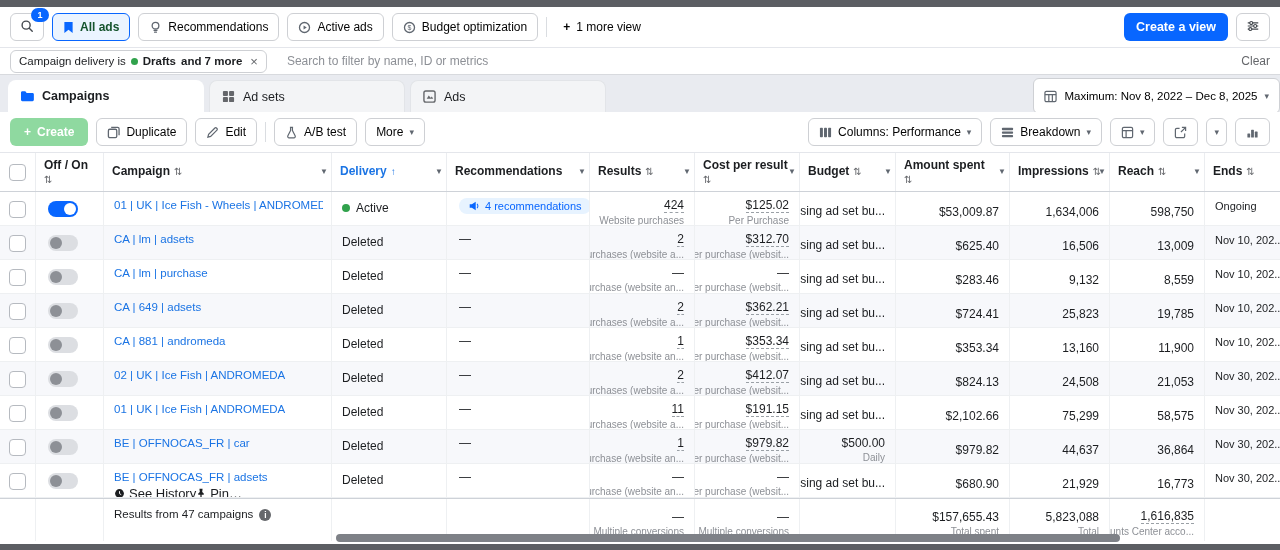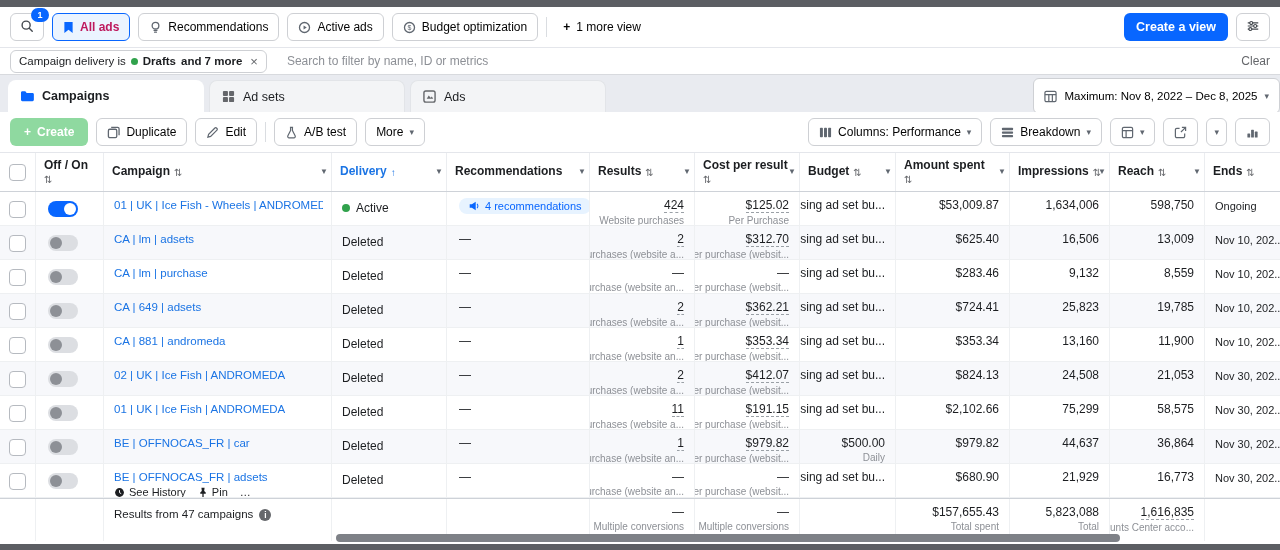--- a/index.html
+++ b/index.html
@@ -8,21 +8,21 @@
   .edge-top{position:absolute;top:0;left:0;right:0;height:7px;background:#5c5e63;}
   .edge-bottom{position:absolute;bottom:0;left:0;right:0;height:6px;background:#5c5e63;}
 
   
   .topbar{position:absolute;top:7px;left:0;right:0;height:41px;background:#fff;display:flex;
           align-items:center;gap:8px;padding:0 10px;box-sizing:border-box;border-bottom:1px solid #e4e6eb;}
   .btn{display:inline-flex;align-items:center;gap:6px;height:28px;padding:0 10px;border:1px solid #ced0d4;
        border-radius:6px;background:#fff;font-size:12px;font-weight:500;color:#050505;cursor:pointer;
        box-sizing:border-box;white-space:nowrap;}
   .btn .ic{display:inline-flex;color:#606770;}
-  .view-btn.active{border-color:#0866ff;background:#ebf4ff;color:#be185d;font-weight:700;}
+  .view-btn.active{border-color:#0866ff;background:#ebf4ff;color:#14532d;font-weight:700;}
   .view-btn.active .ic{color:#0866ff;}
   .search-btn{position:relative;width:34px;height:28px;display:flex;align-items:center;justify-content:center;
               border:1px solid #ced0d4;border-radius:6px;background:#fff;cursor:pointer;}
   .badge{position:absolute;top:-6px;right:-6px;min-width:14px;height:14px;border-radius:8px;background:#0866ff;
          color:#fff;font-size:9px;font-weight:700;display:flex;align-items:center;justify-content:center;padding:0 2px;}
   .plain-btn{display:inline-flex;align-items:center;gap:6px;height:28px;padding:0 8px;font-size:12px;
              font-weight:500;color:#050505;cursor:pointer;white-space:nowrap;background:transparent;border:none;}
   .primary-btn{display:inline-flex;align-items:center;height:28px;padding:0 12px;border:none;border-radius:6px;
                background:#0866ff;color:#fff;font-size:12.5px;font-weight:600;cursor:pointer;white-space:nowrap;}
   .spacer{flex:1;}
@@ -61,48 +61,48 @@
               border-radius:6px;background:#8fd9a0;color:#fff;font-size:12px;font-weight:600;white-space:nowrap;}
   .chev{font-size:9px;color:#606770;line-height:1;}
 
   
   .table{--cols:36px 68px 228px 115px 143px 105px 105px 96px 114px 100px 95px 75px;}
   .thead,.trow,.tfoot{display:grid;grid-template-columns:var(--cols);}
   .thead{border-top:1px solid #e4e6eb;border-bottom:1px solid #ced2d8;height:38px;background:#fff;}
   .hcell{position:relative;display:flex;flex-direction:column;justify-content:center;gap:1px;
          padding:2px 14px 2px 8px;font-size:12px;font-weight:700;box-sizing:border-box;
          border-right:1px solid #ebedf0;line-height:1.15;overflow:hidden;}
-  .hline{display:flex;align-items:flex-end;gap:4px;white-space:nowrap;}
+  .hline{display:flex;align-items:center;gap:4px;white-space:nowrap;}
   .sort{font-size:10px;color:#65676b;font-weight:400;}
   .fchev{position:absolute;right:3px;top:50%;transform:translateY(-50%);font-size:8px;color:#606770;cursor:pointer;}
   .hdr-delivery .hlabel,.hdr-delivery .sort{color:#1b74e4;}
   .hc-center{justify-content:center;align-items:center;padding:0;}
 
   .trow{height:33px;border-bottom:1px solid #eef0f2;background:#fff;}
   .trow.alt{background:#f7f8fb;}
   .cell{box-sizing:border-box;border-right:1px solid #eef0f2;overflow:hidden;}
   .c-check{display:flex;justify-content:center;padding-top:9px;}
   .checkbox{width:15px;height:15px;border:1px solid #b6bac0;border-radius:4px;background:#fff;display:inline-block;cursor:pointer;}
   .c-toggle{padding:9px 0 0 12px;}
   .toggle{width:30px;height:16px;border-radius:9px;background:#dcdee2;position:relative;display:inline-block;cursor:pointer;}
   .toggle .knob{position:absolute;top:2px;left:2px;width:12px;height:12px;border-radius:50%;background:#8d9096;}
   .toggle.on{background:#0866ff;}
   .toggle.on .knob{left:auto;right:2px;background:#fff;}
   .c-campaign{padding:7px 8px 0 10px;font-size:11.5px;}
   .camp-link{color:#1b74e4;text-decoration:none;display:block;white-space:nowrap;overflow:hidden;cursor:pointer;}
-  .row-actions{display:flex;gap:12px;align-items:center;margin-top:3px;font-size:11px;color:#1c1e21;}
+  .row-actions{display:flex;align-items:center;margin-top:3px;font-size:13px;color:#1c1e21;}
   .act{display:inline-flex;gap:4px;align-items:center;cursor:pointer;}
   .act .ic{color:#1c1e21;display:inline-flex;}
   .c-delivery{padding:9px 8px 0 10px;display:flex;align-items:flex-start;gap:6px;font-size:12px;}
   .status-dot{width:8px;height:8px;border-radius:50%;background:#31a24c;margin-top:3px;flex:none;}
   .c-reco{padding:6px 8px 0 12px;font-size:12px;}
   .reco-pill{display:inline-flex;align-items:center;gap:5px;background:#e7f3ff;color:#0866ff;border-radius:11px;
              padding:2px 9px;font-size:11px;font-weight:500;cursor:pointer;white-space:nowrap;}
   .reco-pill .ic{display:inline-flex;color:#0866ff;}
-  .c-num{display:flex;flex-direction:column;align-items:flex-end;gap:2px;padding:6px 10px 0 6px;}
+  .c-num{display:flex;flex-direction:column;align-items:flex-end;gap:2px;padding:6px 10px 0 6px;justify-content:center;}
   .val{font-size:12px;color:#1c1e21;white-space:nowrap;}
   .metric{border-bottom:1px dashed #9aa0a6;}
   .sub{font-size:10px;color:#8d9096;white-space:nowrap;}
   .c-ends{padding:8px 2px 0 10px;font-size:11px;white-space:nowrap;}
 
   .tfoot{border-top:1px solid #ced2d8;height:42px;background:#fff;}
   .f-label{display:flex;align-items:flex-start;gap:6px;padding:9px 8px 0 10px;font-size:11.5px;white-space:nowrap;overflow:hidden;}
   .info-i{width:12px;height:12px;border-radius:50%;background:#65676b;color:#fff;font-size:8.5px;font-weight:700;
           display:inline-flex;align-items:center;justify-content:center;margin-top:1px;flex:none;}
 

